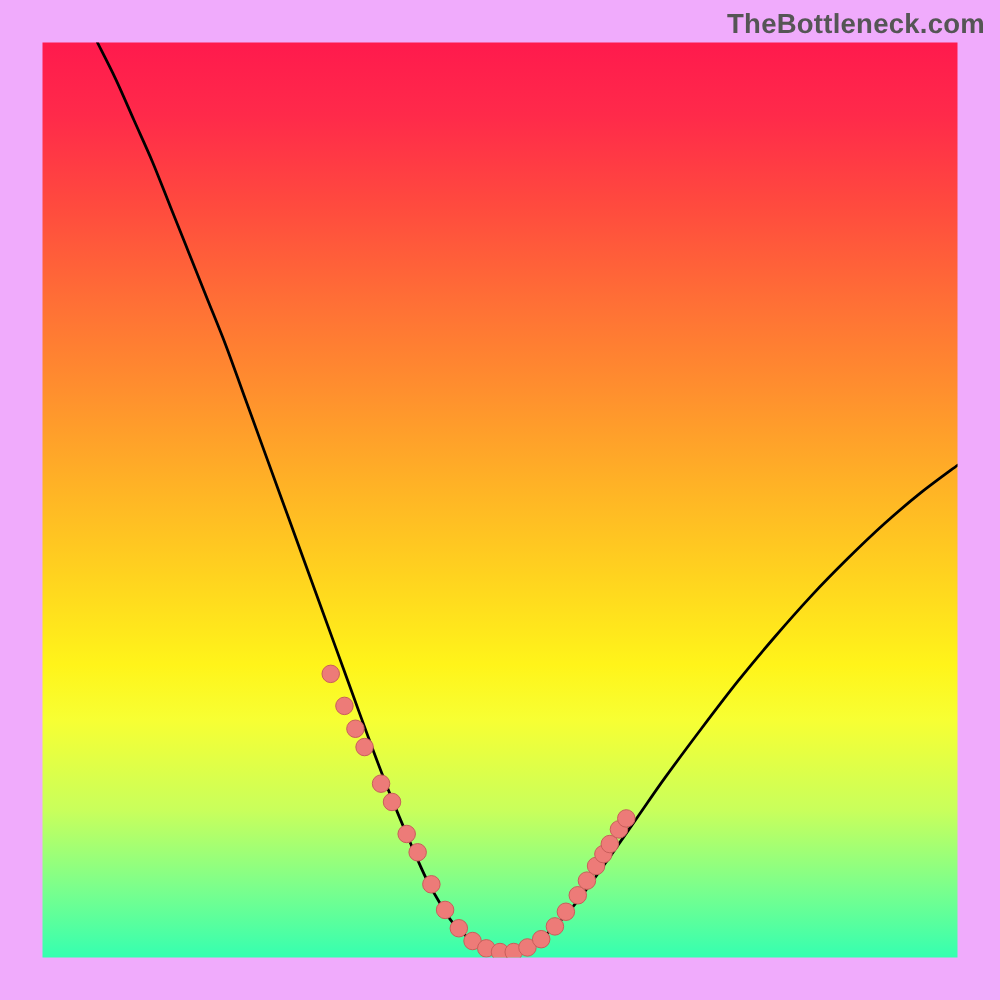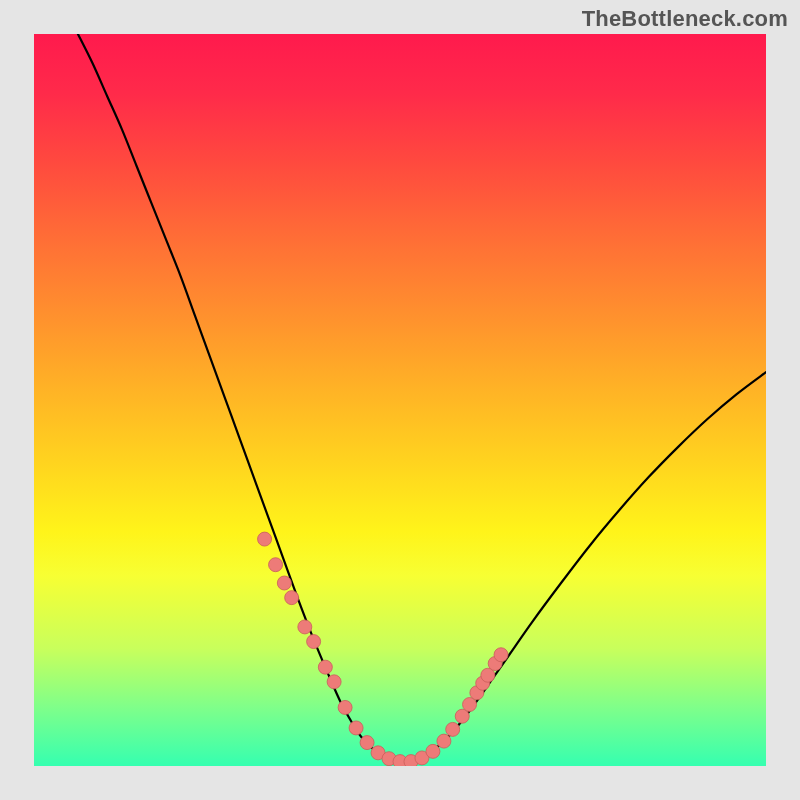--- a/index.html
+++ b/index.html
@@ -8,21 +8,21 @@
     width: 800px;
     height: 800px;
     background: #000;
     overflow: hidden;
     font-family: Arial, Helvetica, sans-serif;
   }
   .frame {
     position: relative;
     width: 800px;
     height: 800px;
-    background: #e5e5e5;
+    background: #f0abfc;
   }
   .plot-area {
     position: absolute;
     left: 34px;
     top: 34px;
     width: 732px;
     height: 732px;
     background: linear-gradient(to bottom,
       #ff1a4d 0%,
       #ff2a4a 8%,

